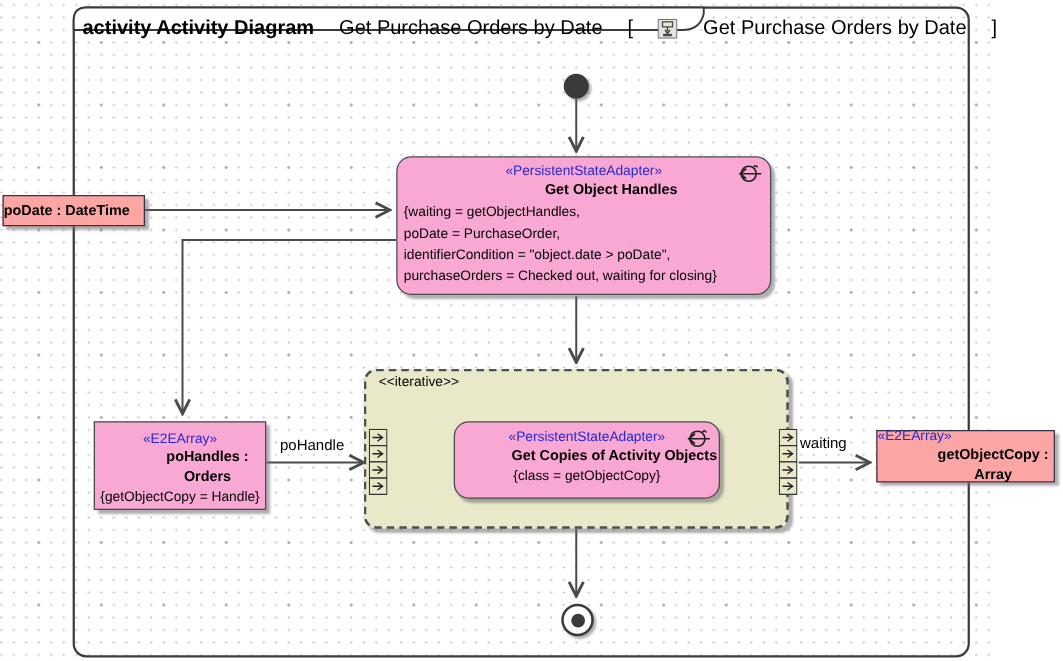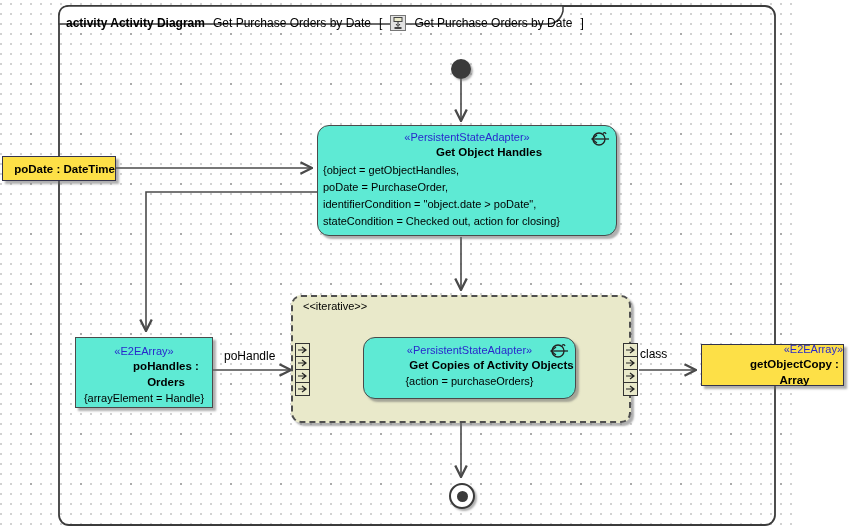--- a/index.html
+++ b/index.html
@@ -11,28 +11,28 @@
     position:absolute;left:0;top:0;width:796px;height:529px;
     background-image:
       radial-gradient(circle,#ababab 1px,transparent 1.2px),
       radial-gradient(circle,#d2d2d2 0.8px,transparent 1px);
     background-size:50px 50px,10px 10px;
     background-position:6px 9px,6px 9px;
   }
   svg.layer{position:absolute;left:0;top:0;z-index:1;}
   .node{position:absolute;box-sizing:border-box;z-index:2;}
   .beige{
-    background:#5eead4;border:1.5px solid #4a4a4a;
+    background:#f9a8d4;border:1.5px solid #4a4a4a;
     box-shadow:3px 3px 2px rgba(110,110,110,.55);
   }
   .rounded{border-radius:12px;}
   .param{
-    background:#fde047;border:1.5px solid #33334d;
+    background:#fca5a5;border:1.5px solid #33334d;
     box-shadow:3px 3px 2px rgba(110,110,110,.55);
-    display:flex;flex-direction:column;justify-content:center;align-items:flex-end;
+    display:flex;flex-direction:column;justify-content:center;align-items:flex-start;
   }
   .stereo{color:#2828cc;font-size:11px;text-align:center;line-height:14px;}
   .nodename{font-weight:bold;font-size:11.5px;text-align:center;line-height:16px;padding-left:44px;}
   .prop{font-size:11px;line-height:17px;}
   .props-left{padding:2px 4px 0 5px;text-align:left;}
   .centered{text-align:center;}
   .region{
     position:absolute;box-sizing:border-box;z-index:2;
     background:#e9e9ca;border:2px dashed #4f4f4f;border-radius:10px;
     box-shadow:3px 3px 2px rgba(110,110,110,.55);
@@ -47,22 +47,22 @@
   }
   .final-node{
     position:absolute;z-index:2;width:22px;height:22px;border-radius:50%;
     background:#fff;border:2px solid #3a3a3a;
     box-shadow:2px 2px 2px rgba(110,110,110,.55);
     display:flex;align-items:center;justify-content:center;
   }
   .final-dot{width:11px;height:11px;border-radius:50%;background:#3a3a3a;}
   #tab-text{
     position:absolute;left:66px;top:7px;z-index:2;height:32px;
-    display:flex;align-items:center;gap:8px;white-space:nowrap;
-    font-size:12px;
+    display:flex;align-items:center;gap:20px;white-space:nowrap;
+    font-size:16px;
   }
   #tab-text .bold{font-weight:bold;}
 </style>
 </head>
 <body>
 
 <div id="canvas">
   <div id="grid"></div>
 
   <svg class="layer" width="850" height="529" viewBox="0 0 850 529">
@@ -104,47 +104,47 @@
   <div class="initial-node" style="left:451px;top:59px;"></div>
 
   <div class="node param" style="left:2px;top:156px;width:114px;height:25px;">
     <span style="font-weight:bold;font-size:11.5px;">poDate : DateTime</span>
   </div>
 
   <div class="node beige rounded" style="left:317px;top:125px;width:300px;height:111px;padding-top:4px;">
     <div class="stereo">«PersistentStateAdapter»</div>
     <div class="nodename">Get Object Handles</div>
     <div class="prop props-left">
-      <div>{object = getObjectHandles,</div>
+      <div>{waiting = getObjectHandles,</div>
       <div>poDate = PurchaseOrder,</div>
       <div>identifierCondition = "object.date &gt; poDate",</div>
-      <div>stateCondition = Checked out, action for closing}</div>
+      <div>purchaseOrders = Checked out, waiting for closing}</div>
     </div>
     <svg class="adapter-icon" viewBox="0 0 24 16">
       <circle cx="13" cy="8" r="6" fill="none" stroke="#222" stroke-width="1.3"></circle>
       <path d="M23,8 H7" stroke="#222" stroke-width="1.3" fill="none"></path>
       <path d="M11,4 L6,8 L11,12" stroke="#222" stroke-width="1.3" fill="none"></path>
       <path d="M17,2.5 q2,-2 3,0.5" stroke="#222" stroke-width="1.2" fill="none"></path>
     </svg>
   </div>
 
   <div class="node beige" style="left:75px;top:337px;width:138px;height:71px;padding-top:6px;">
     <div class="stereo">«E2EArray»</div>
     <div class="nodename">poHandles : Orders</div>
-    <div class="prop centered">{arrayElement = Handle}</div>
+    <div class="prop centered">{getObjectCopy = Handle}</div>
   </div>
 
   <div class="region" style="left:291px;top:295px;width:340px;height:128px;">
     <div class="region-kw">&lt;&lt;iterative&gt;&gt;</div>
   </div>
 
   <div class="node beige rounded" style="left:363px;top:337px;width:213px;height:62px;padding-top:5px;">
     <div class="stereo">«PersistentStateAdapter»</div>
     <div class="nodename">Get Copies of Activity Objects</div>
-    <div class="prop centered">{action = purchaseOrders}</div>
+    <div class="prop centered">{class = getObjectCopy}</div>
     <svg class="adapter-icon" viewBox="0 0 24 16">
       <circle cx="13" cy="8" r="6" fill="none" stroke="#222" stroke-width="1.3"></circle>
       <path d="M23,8 H7" stroke="#222" stroke-width="1.3" fill="none"></path>
       <path d="M11,4 L6,8 L11,12" stroke="#222" stroke-width="1.3" fill="none"></path>
       <path d="M17,2.5 q2,-2 3,0.5" stroke="#222" stroke-width="1.2" fill="none"></path>
     </svg>
   </div>
 
   <svg class="stack" style="left:295px;top:343px;" width="15" height="54" viewBox="0 0 15 54">
     <g stroke="#333" fill="#e9e9ca">
@@ -175,18 +175,18 @@
       <path d="M3,46 H10 M7,43 L11,46 L7,49"></path>
     </g>
   </svg>
 
   <div class="node param" style="left:701px;top:344px;width:143px;height:42px;">
     <div class="stereo">«E2EArray»</div>
     <div class="nodename">getObjectCopy : Array</div>
   </div>
 
   <div class="edge-label" style="left:224px;top:349px;">poHandle</div>
-  <div class="edge-label" style="left:640px;top:347px;">class</div>
+  <div class="edge-label" style="left:640px;top:347px;">waiting</div>
 
   <div class="final-node" style="left:449px;top:483px;">
     <div class="final-dot"></div>
   </div>
 </div>
 
 </body></html>

